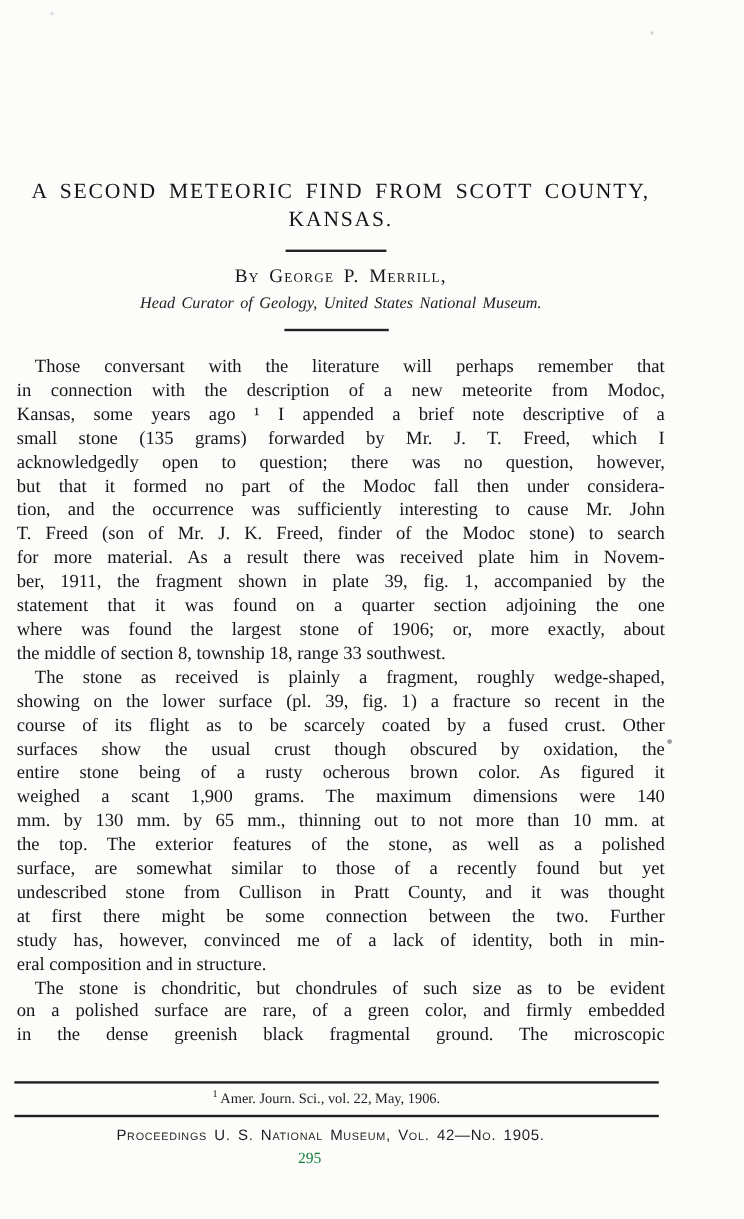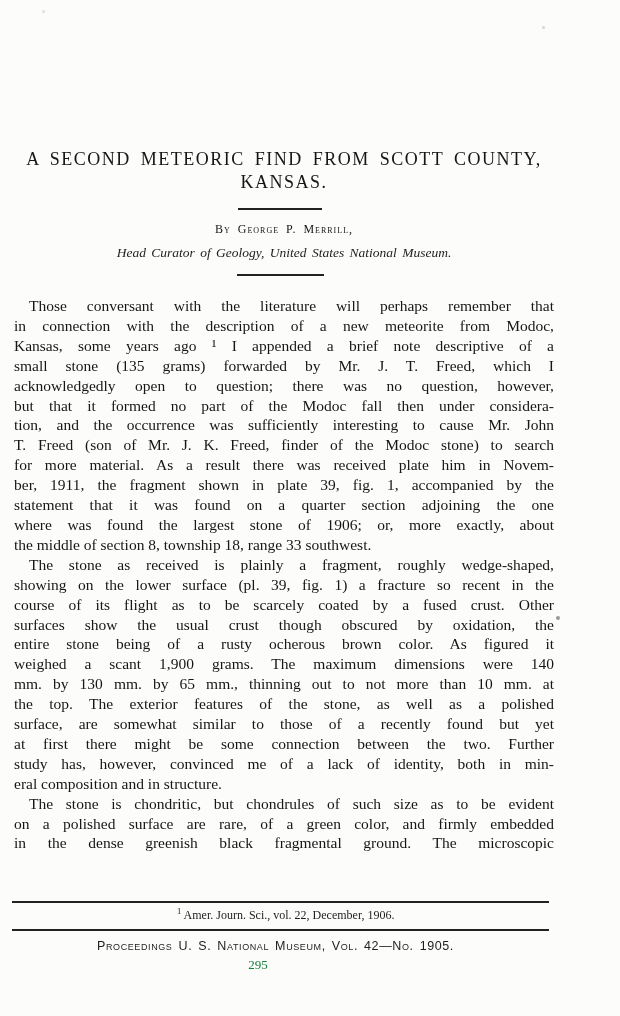--- a/index.html
+++ b/index.html
@@ -25,21 +25,21 @@
   .rule {
     position: absolute;
     background: #222222;
   }
   .rule-short-top    { top: 208px; left: 238px; width: 84px; height: 2px; }
   .rule-short-bottom { top: 274px; left: 237px; width: 87px; height: 2px; }
   .byline {
     position: absolute;
     top: 222px; left: 14px; width: 540px;
     text-align: center;
-    font-size: 12px;
+    font-size: 16px;
     font-variant: small-caps;
     letter-spacing: 1px;
     word-spacing: 3px;
     color: #161616;
   }
   .affiliation {
     position: absolute;
     top: 245px; left: 14px; width: 540px;
     text-align: center;
     font-style: italic;
@@ -137,34 +137,35 @@
       <div class="paragraph">
         <div class="body-line pfirst">The stone as received is plainly a fragment, roughly wedge-shaped,</div>
         <div class="body-line">showing on the lower surface (pl. 39, fig. 1) a fracture so recent in the</div>
         <div class="body-line">course of its flight as to be scarcely coated by a fused crust. Other</div>
         <div class="body-line">surfaces show the usual crust though obscured by oxidation, the</div>
         <div class="body-line">entire stone being of a rusty ocherous brown color. As figured it</div>
         <div class="body-line">weighed a scant 1,900 grams. The maximum dimensions were 140</div>
         <div class="body-line">mm. by 130 mm. by 65 mm., thinning out to not more than 10 mm. at</div>
         <div class="body-line">the top. The exterior features of the stone, as well as a polished</div>
         <div class="body-line">surface, are somewhat similar to those of a recently found but yet</div>
+        <div class="body-line">undescribed stone from Cullison in Pratt County, and it was thought</div>
         <div class="body-line">at first there might be some connection between the two. Further</div>
         <div class="body-line">study has, however, convinced me of a lack of identity, both in min-</div>
         <div class="body-line plast">eral composition and in structure.</div>
       </div>
       <div class="paragraph">
         <div class="body-line pfirst">The stone is chondritic, but chondrules of such size as to be evident</div>
         <div class="body-line">on a polished surface are rare, of a green color, and firmly embedded</div>
         <div class="body-line">in the dense greenish black fragmental ground. The microscopic</div>
       </div>
     </div>
 
   <div class="rule footnote-rule"></div>
 
-  <div class="footnote"><sup>1</sup> <span>Amer. Journ. Sci., vol. 22, December, 1906.</span></div>
+  <div class="footnote"><sup>1</sup> <span>Amer. Journ. Sci., vol. 22, May, 1906.</span></div>
 
   <div class="rule footer-rule"></div>
 
   <div class="imprint">Proceedings U. S. National Museum, Vol. 42—No. 1905.</div>
 
   <div class="page-number">295</div>
 
   <div class="speck speck-1"></div>
   <div class="speck speck-2"></div>
   <div class="speck speck-3"></div>

